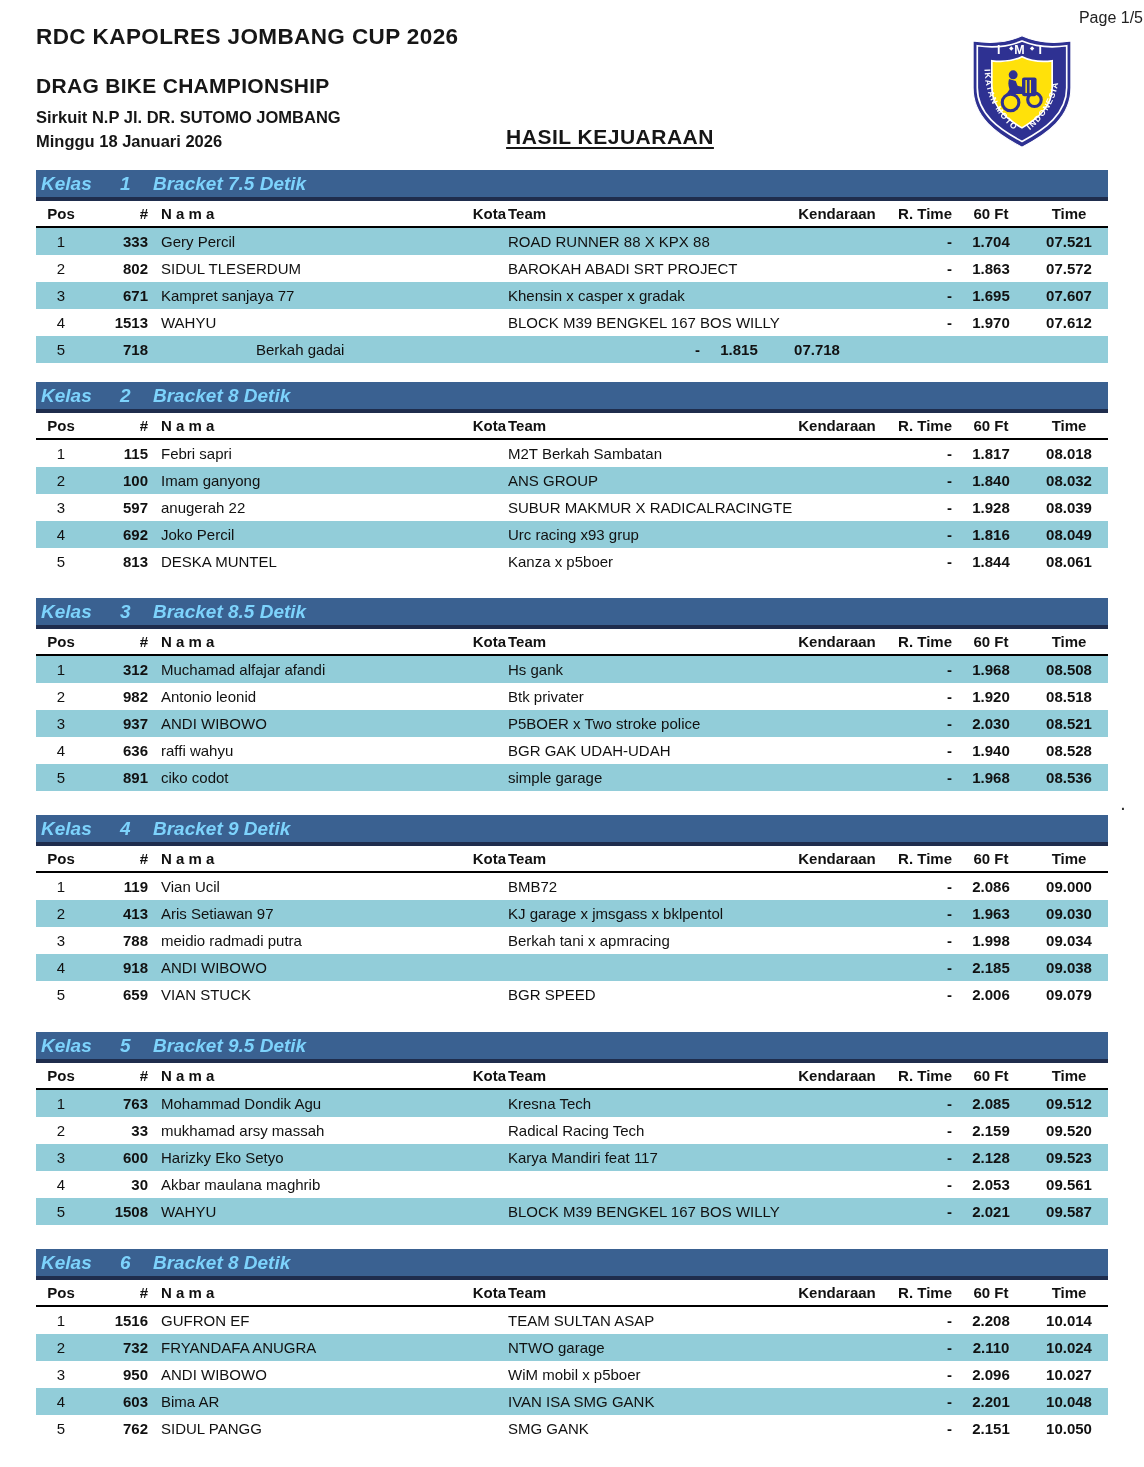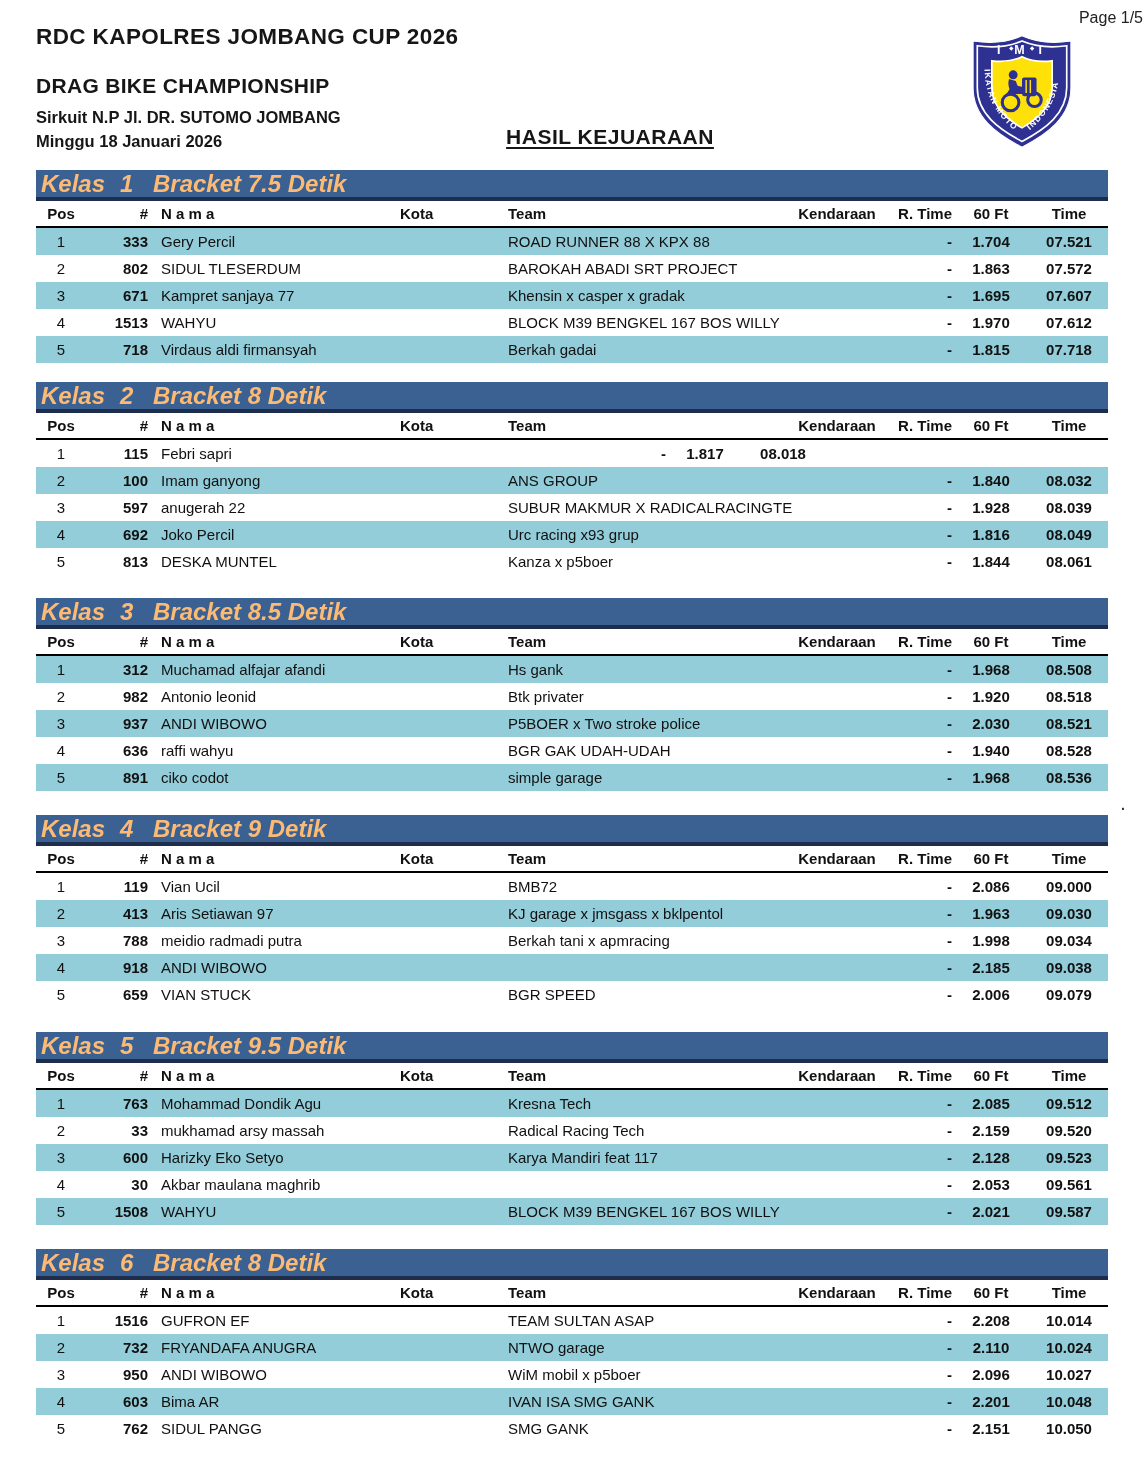--- a/index.html
+++ b/index.html
@@ -24,32 +24,32 @@
   #tables{position:absolute;left:36px;top:0;width:1072px;height:1467px;}
   .table-block{position:absolute;left:0;width:1072px;}
   .table-block:nth-of-type(1){top:170px;}
   .table-block:nth-of-type(2){top:382px;}
   .table-block:nth-of-type(3){top:598px;}
   .table-block:nth-of-type(4){top:815px;}
   .table-block:nth-of-type(5){top:1032px;}
   .table-block:nth-of-type(6){top:1249px;}
 
   .kelas-bar{height:27px;background:var(--bar,#3a6191);border-bottom:4px solid var(--barline,#1f2d4d);
-    display:flex;align-items:center;color:#fdba74;font-style:italic;font-weight:bold;font-size:24px;}
+    display:flex;align-items:center;color:#7dd3fc;font-style:italic;font-weight:bold;font-size:19px;}
   .kelas-label{margin-left:5px;width:79px;}
   .kelas-num{width:33px;}
 
   .row{display:flex;height:27px;line-height:27px;font-size:15px;}
   .row.head{height:25px;line-height:25px;border-bottom:2.5px solid #000;font-weight:bold;}
   .row.data.stripe{background:var(--stripe,#92cdd9);}
   .c{overflow:hidden;white-space:nowrap;box-sizing:border-box;}
   .col-pos{width:50px;text-align:center;}
   .col-num{width:62px;text-align:right;}
   .col-nama{width:252px;padding-left:13px;}
-  .col-kota{width:106px;text-align:left;}
+  .col-kota{width:106px;text-align:right;}
   .col-team{width:286px;padding-left:2px;}
   .col-kendaraan{width:90px;text-align:center;}
   .col-rtime{width:70px;text-align:right;}
   .col-ft{width:78px;text-align:center;}
   .col-time{width:78px;text-align:center;}
   .row.data .col-num,.row.data .col-rtime,.row.data .col-ft,.row.data .col-time{font-weight:bold;}
 
   .stray-dot{position:absolute;left:1121px;top:797px;font-size:14px;font-weight:bold;color:#333;}
 </style>
 </head>
@@ -163,21 +163,20 @@
           <span class="c col-kota"></span>
           <span class="c col-team">BLOCK M39 BENGKEL 167 BOS WILLY</span>
           <span class="c col-kendaraan"></span>
           <span class="c col-rtime">-</span>
           <span class="c col-ft">1.970</span>
           <span class="c col-time">07.612</span>
         </div>
         <div class="row data stripe">
           <span class="c col-pos">5</span>
           <span class="c col-num">718</span>
-          <span class="c col-nama">Virdaus aldi firmansyah</span>
           <span class="c col-kota"></span>
           <span class="c col-team">Berkah gadai</span>
           <span class="c col-kendaraan"></span>
           <span class="c col-rtime">-</span>
           <span class="c col-ft">1.815</span>
           <span class="c col-time">07.718</span>
         </div>
       </section>
       <section class="table-block">
         <div class="kelas-bar">
@@ -194,20 +193,21 @@
           <span class="c col-kendaraan">Kendaraan</span>
           <span class="c col-rtime">R. Time</span>
           <span class="c col-ft">60 Ft</span>
           <span class="c col-time">Time</span>
         </div>
         <div class="row data">
           <span class="c col-pos">1</span>
           <span class="c col-num">115</span>
           <span class="c col-nama">Febri sapri</span>
           <span class="c col-kota"></span>
+          <span class="c col-team">M2T Berkah Sambatan</span>
           <span class="c col-kendaraan"></span>
           <span class="c col-rtime">-</span>
           <span class="c col-ft">1.817</span>
           <span class="c col-time">08.018</span>
         </div>
         <div class="row data stripe">
           <span class="c col-pos">2</span>
           <span class="c col-num">100</span>
           <span class="c col-nama">Imam ganyong</span>
           <span class="c col-kota"></span>

